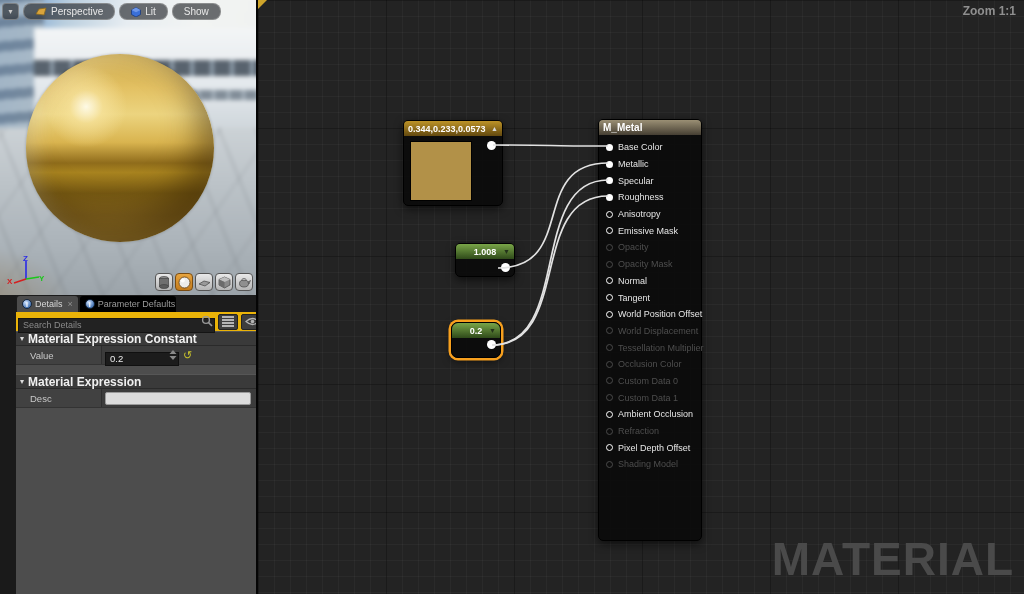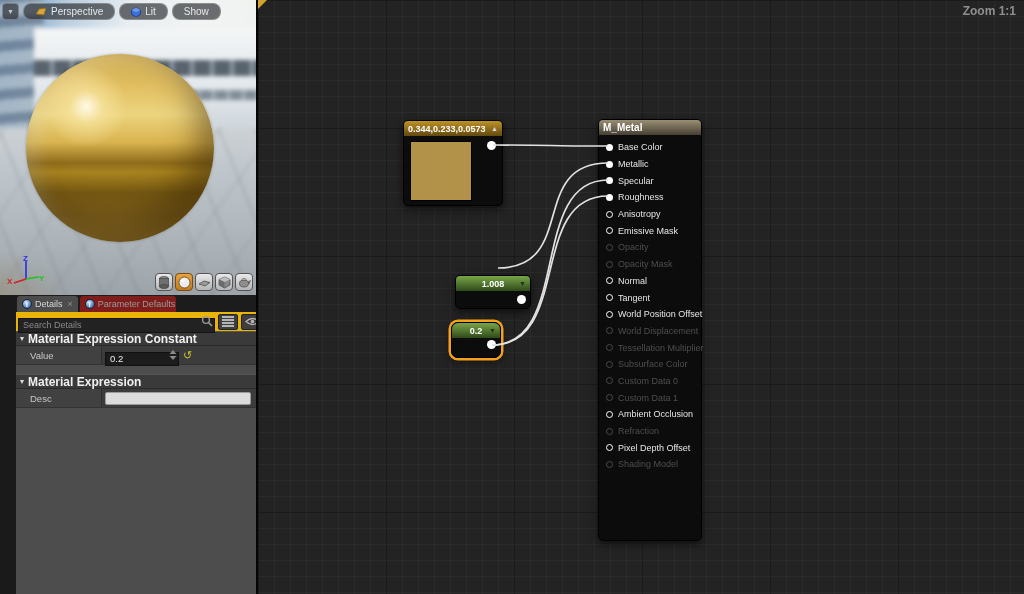--- a/index.html
+++ b/index.html
@@ -37,21 +37,21 @@
       background:linear-gradient(180deg,#e9e9e9,#b5b5b5); display:flex; align-items:center; justify-content:center; cursor:pointer; }
   .mesh-btn.active { background:linear-gradient(180deg,#e8a53f,#c27a1c); border-color:#7a4c12; }
 
   .gizmo { position:absolute; left:6px; bottom:6px; }
 
   
   .details { position:absolute; left:16px; top:295px; width:256px; height:377px; background:#4d4d4d; }
   .tabbar { height:17px; background:#1c1c1c; display:flex; align-items:flex-end; gap:2px; padding-left:1px; }
   .tab { display:flex; align-items:center; gap:3px; height:16px; padding:0 5px; border-radius:3px 3px 0 0;
       font-size:9px; color:#d8d8d8; background:#4c4c4c; max-width:96px; cursor:pointer; white-space:nowrap; overflow:hidden; }
-  .tab.inactive { background:#7f1d1d; color:#9a9a9a; }
+  .tab.inactive { background:#000000; color:#9a9a9a; }
   .tab-icon { width:10px; height:10px; border-radius:50%; flex:none;
       background:radial-gradient(circle at 35% 30%,#cfe3ff,#4a79b8 70%); border:1px solid #16263c;
       color:#fff; font-size:7px; line-height:9px; text-align:center; font-weight:bold; }
   .tab-close { color:#8f8f8f; font-size:9px; margin-left:2px; cursor:pointer; }
 
   .searchrow { height:19px; background:#eab308; display:flex; align-items:center; gap:3px; padding:0 2px; }
   .searchbox { position:relative; flex:1; height:15px; }
   .searchbox input { width:100%; height:15px; background:#222; border:1px solid #141414; color:#ccc;
       font-size:9px; padding:0 16px 0 4px; font-family:inherit; }
   .searchbox input::placeholder { color:#8a8a8a; }
@@ -97,21 +97,21 @@
       font-size:9px; font-weight:bold; color:#fff; padding:0 4px; position:relative; }
   .head-gold  { background:linear-gradient(180deg,#bd9327,#63490f); justify-content:flex-start; }
   .head-green { background:linear-gradient(180deg,#79a548,#2f4a1a); justify-content:center; }
   .head-gray  { background:linear-gradient(180deg,#9a8f74,#463f33); font-size:10px; }
   .head-arrow { position:absolute; right:4px; font-size:7px; color:#d8d8d8; cursor:pointer; }
 
   .node-color { left:145px; top:120px; width:100px; height:86px; }
   .swatch { position:absolute; left:6px; top:20px; width:62px; height:60px; border:1px solid #000; }
   .outpin { position:absolute; width:9px; height:9px; border-radius:50%; background:#fff; cursor:pointer; }
   .node-color .outpin { right:6px; top:20px; }
-  .node-c1008 { left:197px; top:243px; width:76px; height:34px;margin-top:32px; }
+  .node-c1008 { left:197px; top:243px; width:60px; height:34px; }
   .node-c1008 .outpin { right:4px; bottom:4px; }
   .node-c02 { left:193px; top:322px; width:50px; height:36px; border-radius:7px;
       box-shadow:0 0 0 2.5px #f7a01e, 0 3px 8px rgba(0,0,0,.6); }
   .node-c02 .node-head { border-radius:6px 6px 0 0; }
   .node-c02 .outpin { right:4px; bottom:8px; }
 
   .node-material { left:340px; top:119px; width:104px; height:422px; }
   .pins { padding-top:4px; }
   .pin-row { display:flex; align-items:center; gap:5px; height:16.7px; padding-left:7px; cursor:pointer; }
   .pin-dot { width:7px; height:7px; border-radius:50%; flex:none; }
@@ -277,20 +277,21 @@
         <input class="desc-input" type="text" value="" style="">
       </div>
     </div>
   </div>
 
   <div class="divider"></div>
 
   <div class="graph">
     <div class="corner-marker"></div>
     <div class="zoom-label">Zoom 1:1</div>
+    <div class="watermark">MATERIAL</div>
 
     <div class="node node-color">
       <div class="node-head head-gold">
         <span>0.344,0.233,0.0573</span>
         <span class="head-arrow">▲</span>
       </div>
       <div class="swatch" style="background: rgb(178, 145, 72);"></div>
       <div class="outpin"></div>
     </div>
 
@@ -362,21 +363,21 @@
           <div class="pin-row disabled">
             <span class="pin-dot"></span>
             <span class="pin-label">World Displacement</span>
           </div>
           <div class="pin-row disabled">
             <span class="pin-dot"></span>
             <span class="pin-label">Tessellation Multiplier</span>
           </div>
           <div class="pin-row disabled">
             <span class="pin-dot"></span>
-            <span class="pin-label">Subsurface Color</span>
+            <span class="pin-label">Occlusion Color</span>
           </div>
           <div class="pin-row disabled">
             <span class="pin-dot"></span>
             <span class="pin-label">Custom Data 0</span>
           </div>
           <div class="pin-row disabled">
             <span class="pin-dot"></span>
             <span class="pin-label">Custom Data 1</span>
           </div>
           <div class="pin-row active">

